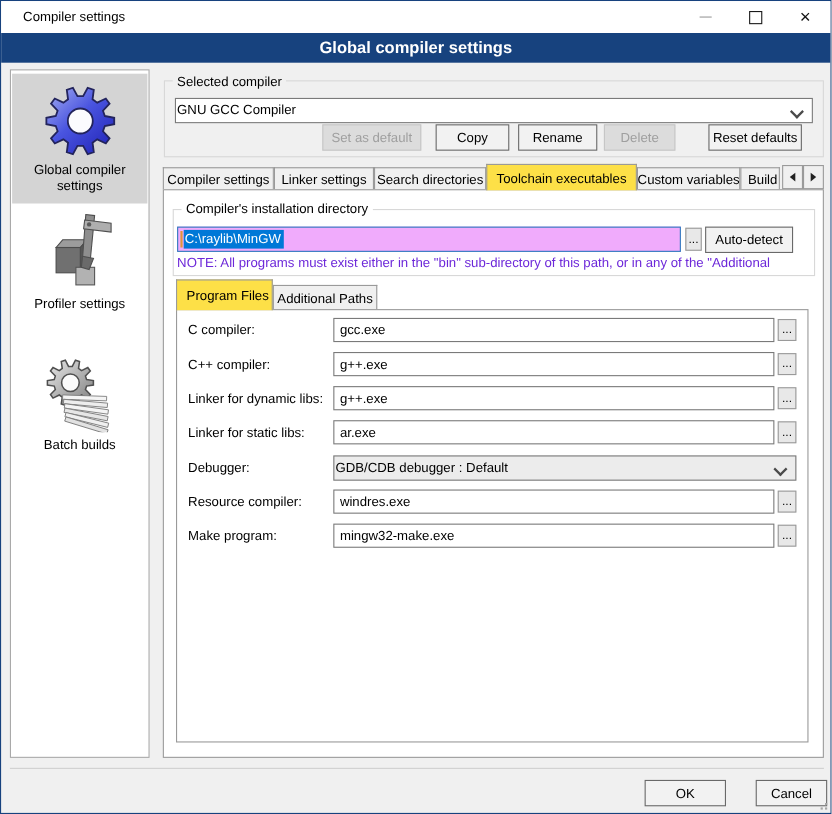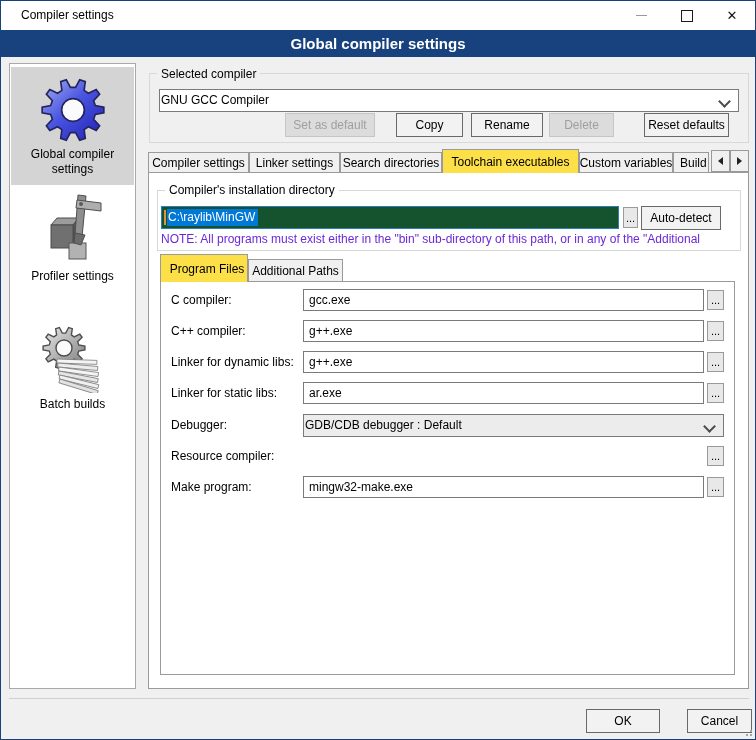--- a/index.html
+++ b/index.html
@@ -46,21 +46,21 @@
   
   .tab{display:flex;align-items:center;justify-content:center;background:#f0f0f0;
     border:1px solid #9a9a9a;border-bottom:none;white-space:nowrap;overflow:hidden;cursor:default;}
   .tab.active{background:#fde047;z-index:3;}
   .tabpage{background:#fff;border:1px solid #9a9a9a;}
   .arrow-btn{background:#f0f0f0;border:1px solid #9a9a9a;display:flex;align-items:center;justify-content:center;}
   .tri-l{width:0;height:0;border-top:4px solid transparent;border-bottom:4px solid transparent;border-right:5px solid #222;}
   .tri-r{width:0;height:0;border-top:4px solid transparent;border-bottom:4px solid transparent;border-left:5px solid #222;}
 
   
-  .dir-input{background:#14532d;border:1px solid #2e7bbe;display:flex;align-items:center;padding-left:2px;overflow:hidden;}
+  .dir-input{background:#f0abfc;border:1px solid #2e7bbe;display:flex;align-items:center;padding-left:2px;overflow:hidden;}
   .caret{width:2px;height:15px;background:#e0953c;margin-right:1px;}
   .sel-text{background:#0078d7;color:#fff;padding:1px 3px 2px 1px;white-space:nowrap;}
   .note{color:#6d28d9;white-space:nowrap;overflow:hidden;}
 
   
   .flabel{line-height:22px;white-space:nowrap;}
   .finput{background:#fff;border:1px solid #7a7a7a;line-height:20px;padding-left:5px;white-space:nowrap;overflow:hidden;}
 
   .separator{background:#cfcfcf;}
   .grip{width:9px;height:9px;}
@@ -142,21 +142,21 @@
   </div>
 
   <div class="abs groupbox" style="left:148px;top:72px;width:600px;height:70px;border-color:#d8d8d8;"></div>
   <span class="abs group-label" style="left:156px;top:66px;background:#f0f0f0;">Selected compiler</span>
 
   <div class="abs combo" style="left:158px;top:88px;width:580px;height:23px;">
     <span>GNU GCC Compiler</span>
     <span class="chev"></span>
   </div>
 
-  <div class="abs btn disabled" style="left:284px;top:112px;width:90px;height:24px;">
+  <div class="abs btn disabled" style="left:292px;top:112px;width:90px;height:24px;">
     <span>Set as default</span>
   </div>
   <div class="abs btn" style="left:395px;top:112px;width:67px;height:24px;">
     <span>Copy</span>
   </div>
   <div class="abs btn" style="left:470px;top:112px;width:72px;height:24px;">
     <span>Rename</span>
   </div>
   <div class="abs btn disabled" style="left:548px;top:112px;width:65px;height:24px;">
     <span>Delete</span>
@@ -248,20 +248,23 @@
     <span>...</span>
   </div>
 
   <span class="abs flabel" style="left:170px;top:413px;">Debugger:</span>
   <div class="abs combo gray" style="left:302px;top:413px;width:421px;height:23px;">
     <span>GDB/CDB debugger : Default</span>
     <span class="chev"></span>
   </div>
 
   <span class="abs flabel" style="left:170px;top:444px;">Resource compiler:</span>
+  <div class="abs finput" style="left:302px;top:444px;width:401px;height:22px;">
+    <span>windres.exe</span>
+  </div>
   <div class="abs btn browse" style="left:706px;top:445px;width:17px;height:20px;">
     <span>...</span>
   </div>
 
   <span class="abs flabel" style="left:170px;top:475px;">Make program:</span>
   <div class="abs finput" style="left:302px;top:475px;width:401px;height:22px;">
     <span>mingw32-make.exe</span>
   </div>
   <div class="abs btn browse" style="left:706px;top:476px;width:17px;height:20px;">
     <span>...</span>

